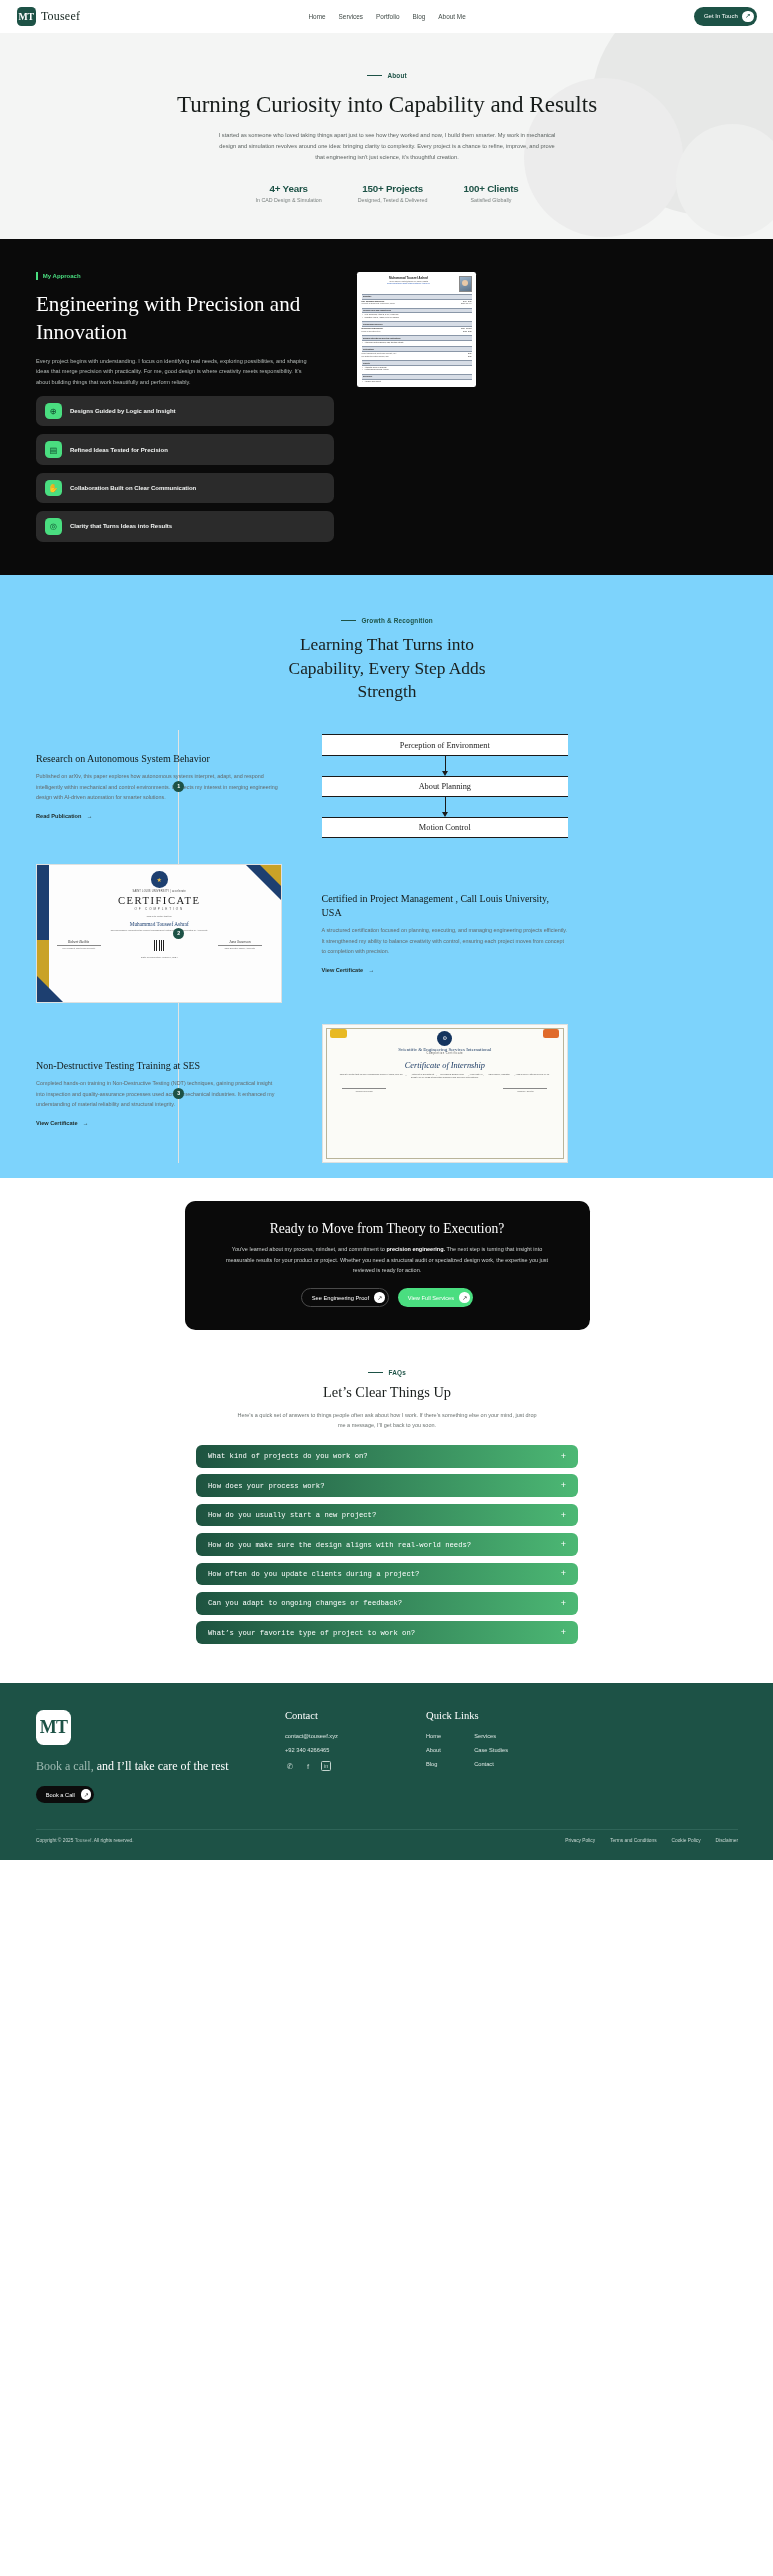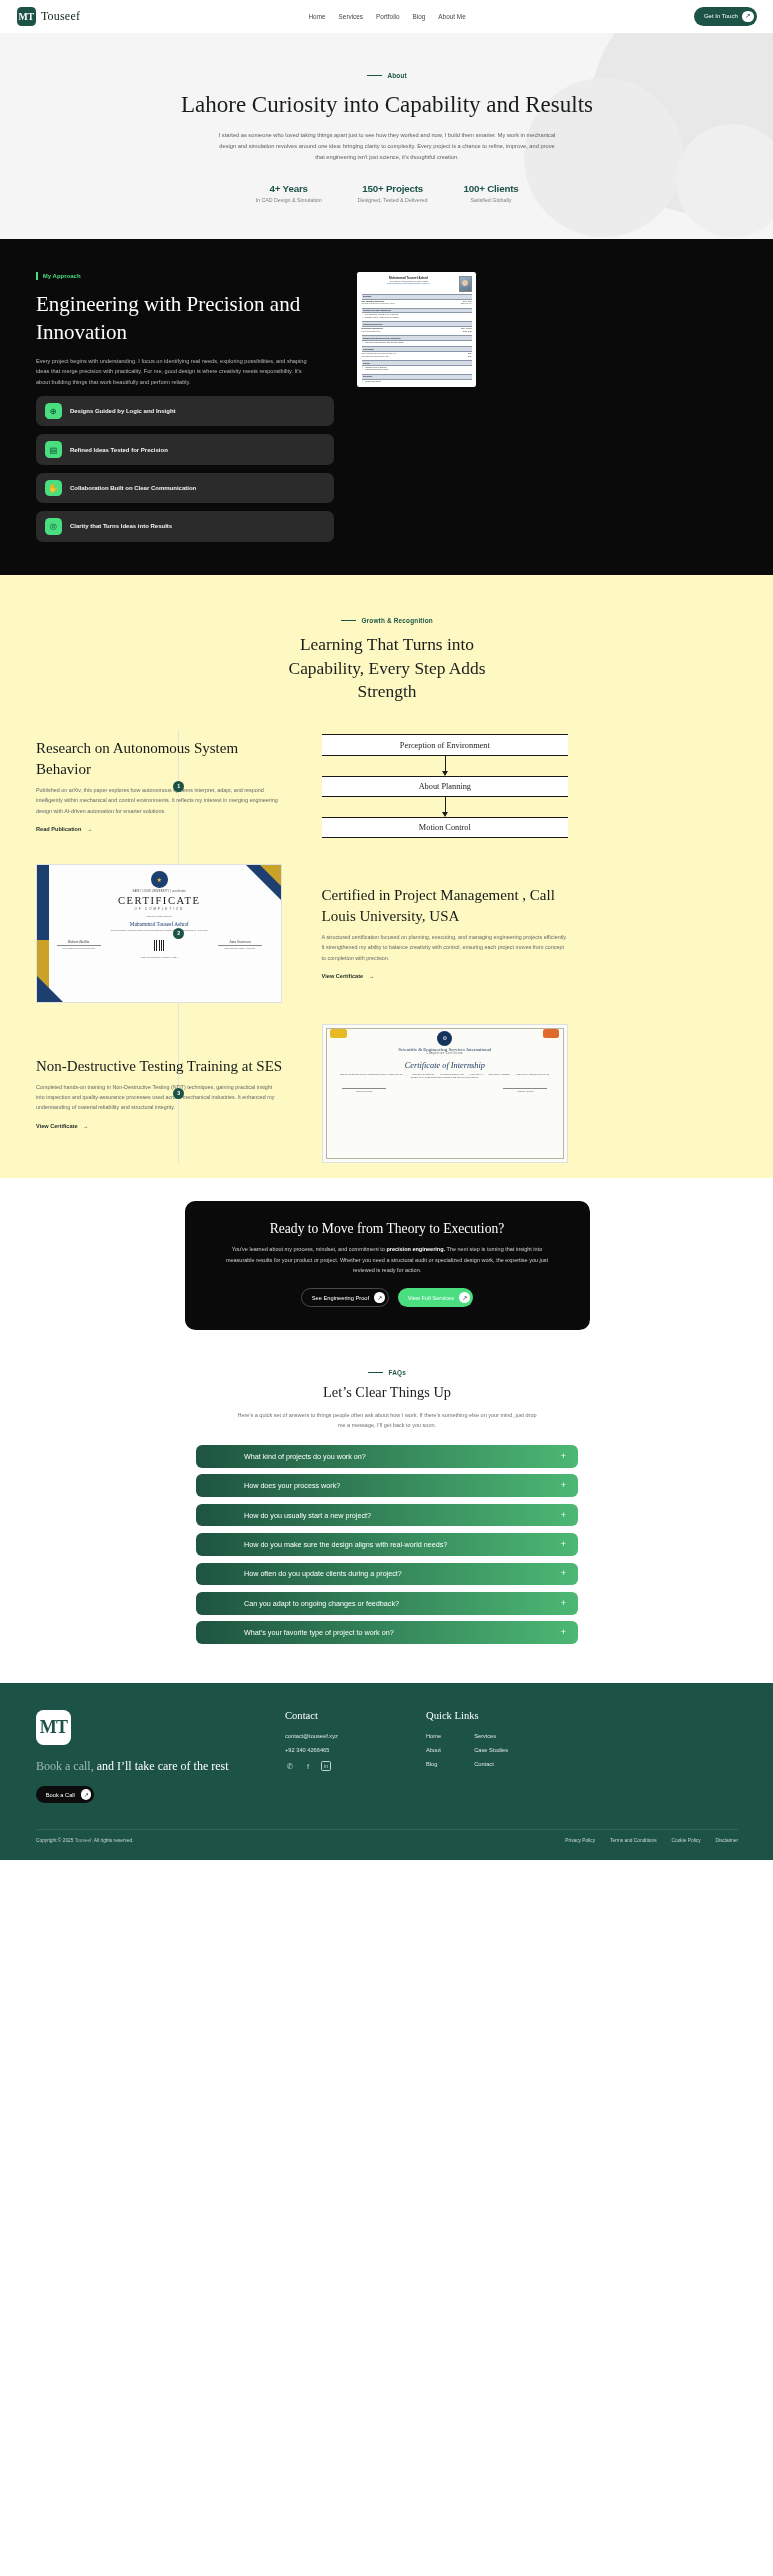--- a/index.html
+++ b/index.html
@@ -150,41 +150,41 @@
     background:#d7dde6; font-size:1.7px; font-weight:700; padding:0.6px 1.5px;
     margin: 1.9px 0 1.1px; border-top:0.2px solid #8a97a8; border-bottom:0.2px solid #8a97a8;
   }
   .rs-row { display:flex; justify-content:space-between; font-size:1.6px; }
   .rs-b { font-weight:700; }
   .rs-li { padding-left: 3px; position: relative; color:#333; }
   .rs-li::before{ content:"•"; position:absolute; left:1.1px; }
   .rs-muted { color:#555; }
 
   
-  .growth { background:#fef9c3; padding: 35px 0 15px; text-align:center; }
+  .growth { background:#7dd3fc; padding: 35px 0 15px; text-align:center; }
   h2.growth-title {
     font-family:"Liberation Serif", serif; font-weight:400;
     font-size: 17.4px; line-height:1.35; color:#191e1c; margin: 9.8px auto 0; max-width: 249px;
   }
   .timeline { position: relative; margin-top: 26px; padding: 0 36px; text-align:left; }
   .tl-line {
     position:absolute; left: 178px; top: 0; bottom: 0; width: 0.8px; background:#e2e4e3;
   }
   .tl-item { display:flex; align-items:center; position:relative; min-height: 113px; }
   .tl-item + .tl-item { margin-top: 21px; }
   .tl-col { width: 266px; flex: none; }
   .tl-col.left { padding-right: 19.6px; }
   .tl-col.right { padding-left: 19.6px; }
   .tl-dot {
     position:absolute; left: 137px; width: 11.3px; height: 11.3px; border-radius:50%;
     background:#1d5246; color:#fff; font-size:5.3px; font-weight:700;
     display:flex; align-items:center; justify-content:center; z-index:3;
   }
   h3.tl-h {
-    font-family:"Liberation Serif", serif; font-weight:400; font-size:15px;
+    font-family:"Liberation Serif", serif; font-weight:400; font-size:10px;
     color:#141a18; line-height:1.35;
   }
   .tl-p { font-size:5.4px; line-height:1.9; color:#63696a; margin-top:6px; }
   .tl-link {
     display:inline-flex; align-items:center; gap:5.3px; margin-top:10.6px;
     font-size:5.6px; font-weight:600; color:#1f2a27; cursor:pointer;
   }
 
   
   .fig-diagram { padding: 3px 0; }
@@ -296,21 +296,21 @@
     color:#191e1c; margin-top:8.3px;
   }
   .faq-p { font-size:5.5px; line-height:1.85; color:#6b7270; max-width:302px; margin: 8.3px auto 0; }
   .faq-list { width: 382px; margin: 15px auto 0; text-align:left; }
   .faq-item {
     display:flex; align-items:center; justify-content:space-between;
     background: linear-gradient(90deg,#1e5340 0%, #4cb874 100%);
     border-radius: 6px; padding: 6.8px 12px; margin-bottom: 6.8px;
     color:#fff; cursor:pointer;
   }
-  .faq-q { font-family:Liberation Sans, sans-serif; font-size:7.2px;margin-left:36px; }
+  .faq-q { font-family:Liberation Mono, monospace; font-size:7.2px; }
   .faq-plus { font-size:9px; line-height:1; font-weight:300; }
 
   
   .footer { background:#1d5246; color:#fff; padding: 27px 36px 0; }
   .footer-cols { display:flex; }
   .f-left { width: 249px; }
   .f-logo {
     width: 35px; height: 35px; border-radius: 7.6px; background:#fff; color:#1d5246;
     display:flex; align-items:center; justify-content:center;
     font-family:"Liberation Serif",serif; font-weight:700; font-size:18px; letter-spacing:-0.8px;
@@ -368,21 +368,21 @@
     <span class="circ">↗</span>
   </button>
 </div>
 
 <section class="hero">
   <div class="gear g1"></div>
   <div class="gear g2"></div>
   <div class="gear g3"></div>
   <div class="hero-inner">
     <div class="eyebrow">About</div>
-    <h1 class="hero-title">Lahore Curiosity into Capability and Results</h1>
+    <h1 class="hero-title">Turning Curiosity into Capability and Results</h1>
     <p class="hero-p">I started as someone who loved taking things apart just to see how they worked and now, I build them smarter. My work in mechanical design and simulation revolves around one idea: bringing clarity to complexity. Every project is a chance to refine, improve, and prove that engineering isn't just science, it's thoughtful creation.</p>
     <div class="stats">
       <div>
         <div class="stat-num">4+ Years</div>
         <div class="stat-lbl">In CAD Design &amp; Simulation</div>
       </div>
       <div>
         <div class="stat-num">150+ Projects</div>
         <div class="stat-lbl">Designed, Tested &amp; Delivered</div>
       </div>

